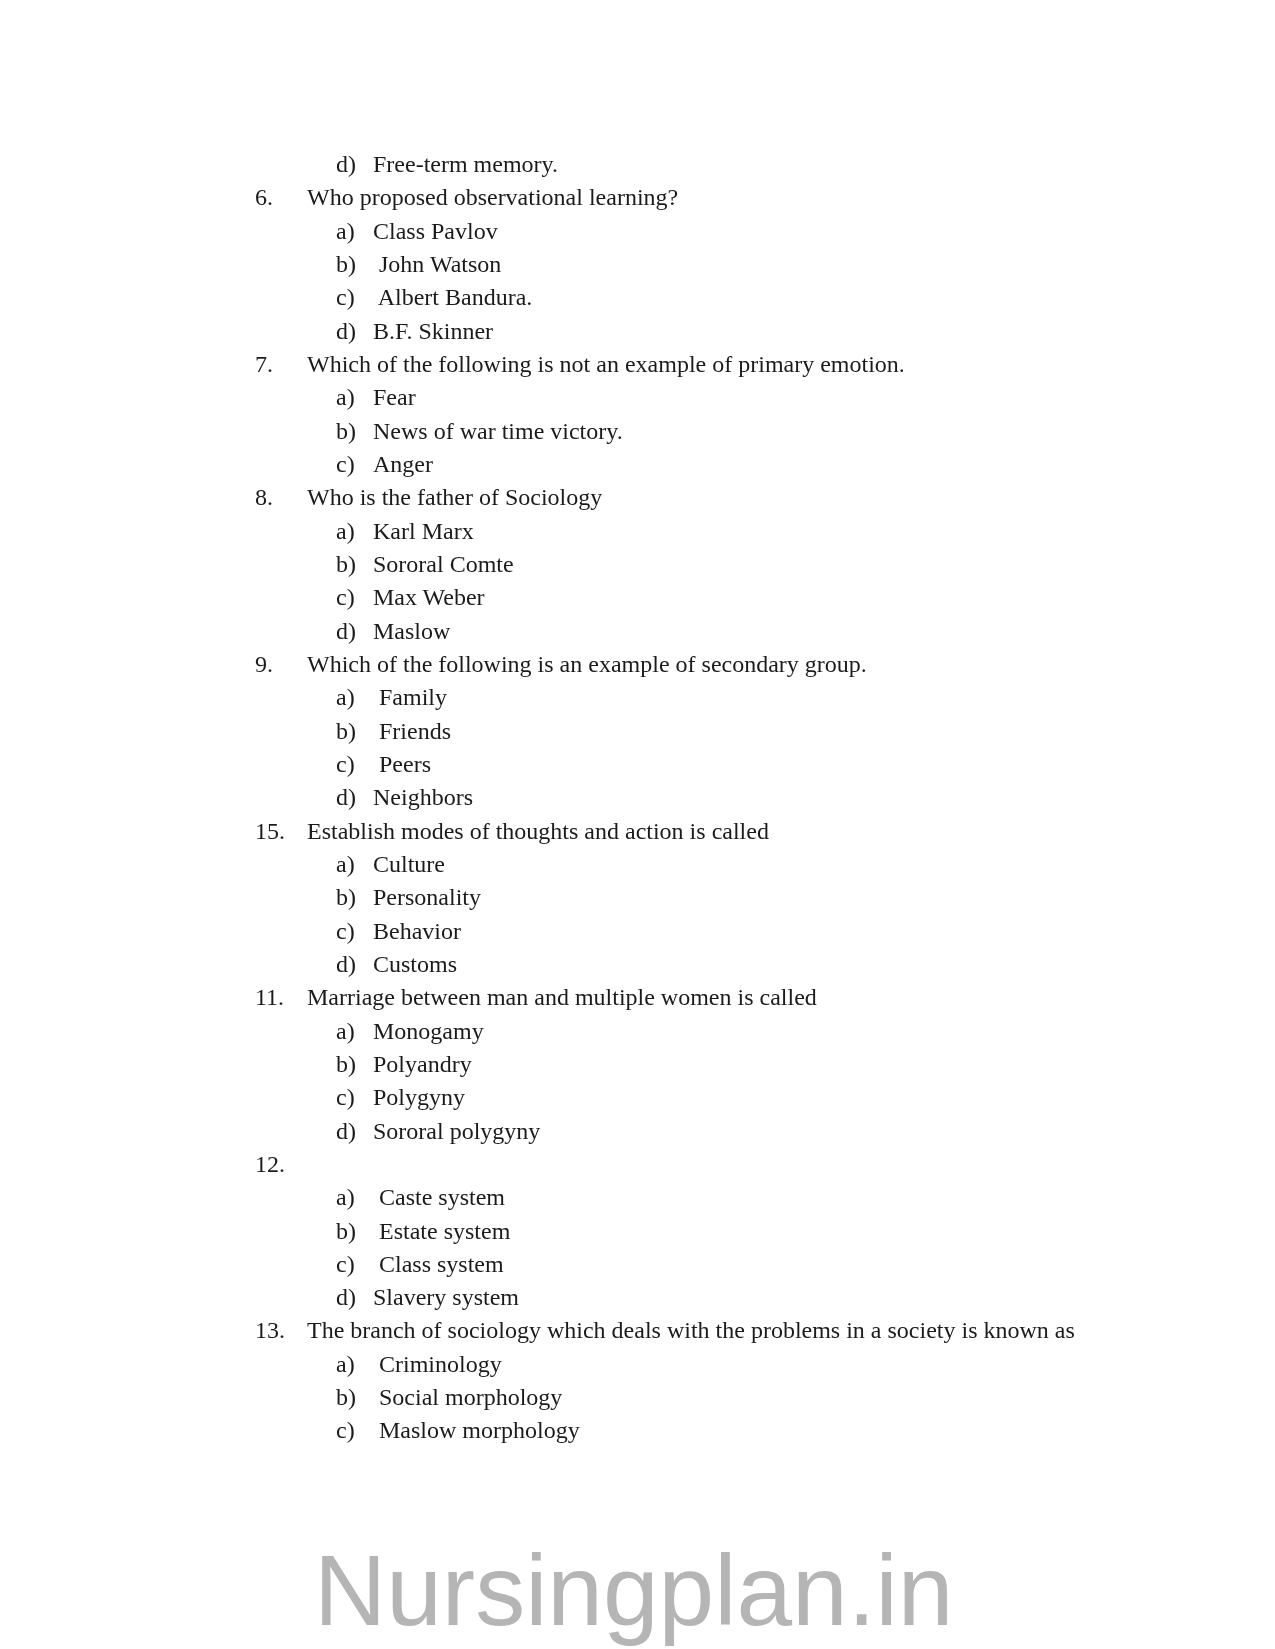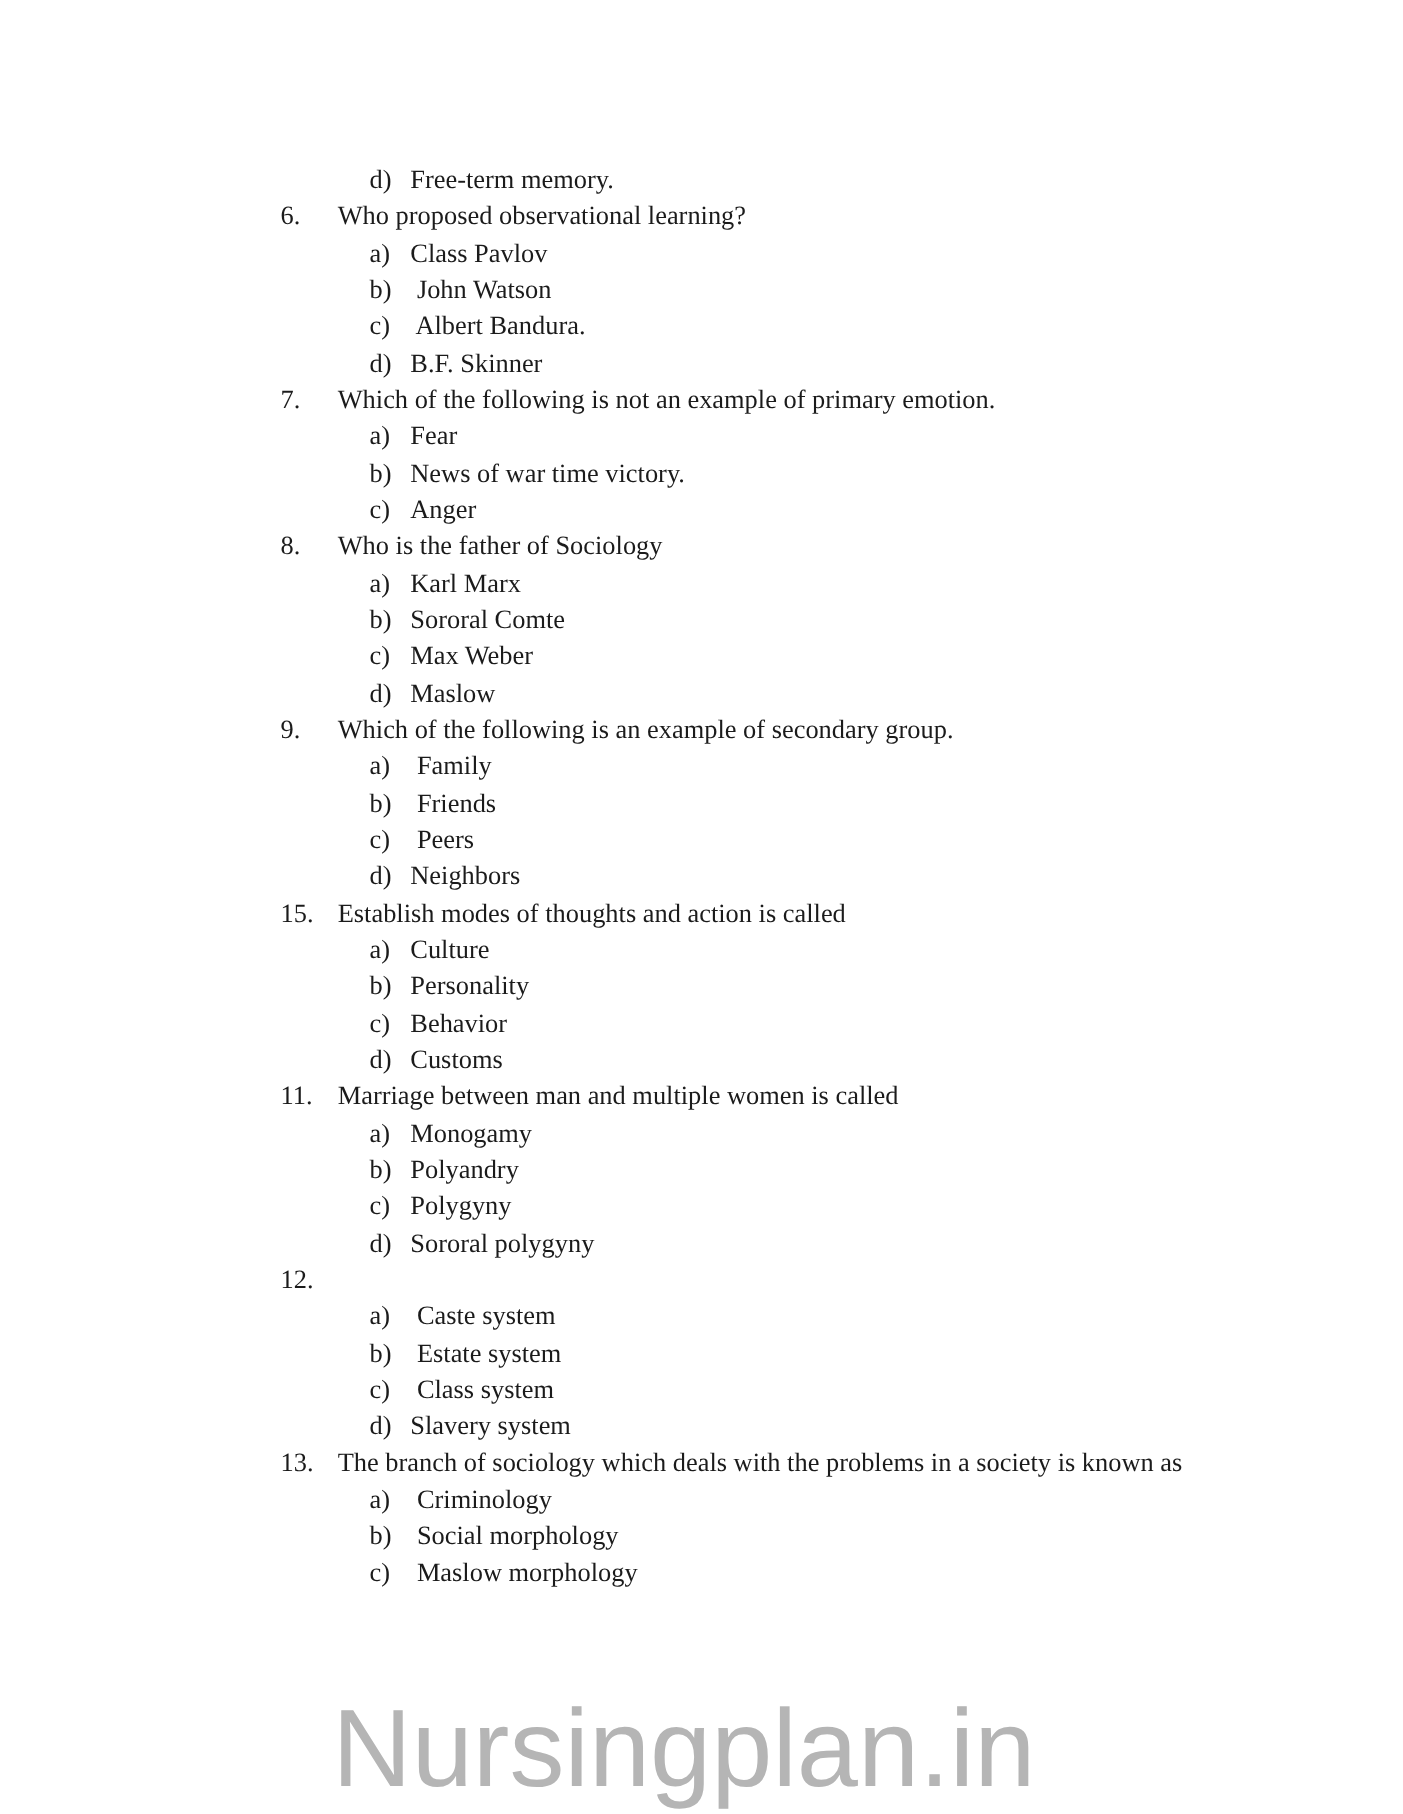--- a/index.html
+++ b/index.html
@@ -28,21 +28,21 @@
     font-size: 24px;
     line-height: 33.33px;
     white-space: pre;
   }
   .num    { position: absolute; left: 255px; }
   .qtext  { position: absolute; left: 307px; }
   .olabel { position: absolute; left: 336px; }
   .otext  { position: absolute; left: 373px; white-space: pre; }
   .watermark {
     position: absolute;
-    left: 302px;
+    left: 314px;
     top: 1540px;
     font-family: "Liberation Sans", "DejaVu Sans", sans-serif;
     font-size: 100px;
     line-height: 1;
     letter-spacing: 0px;
     color: #b5b5b5;
     white-space: pre;
   }
 </style>
 </head>

